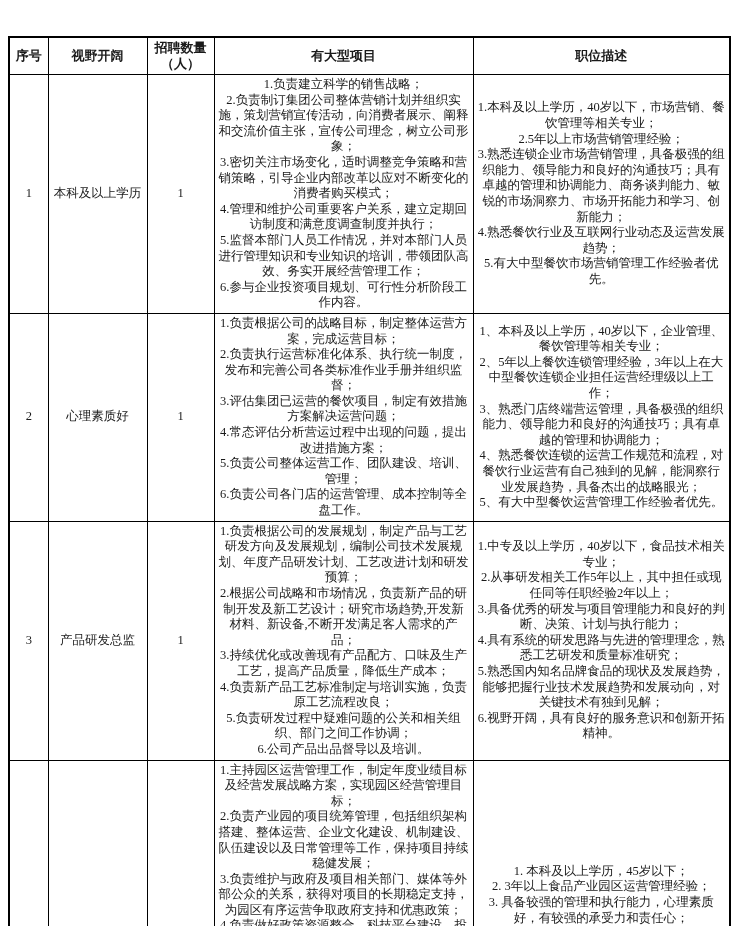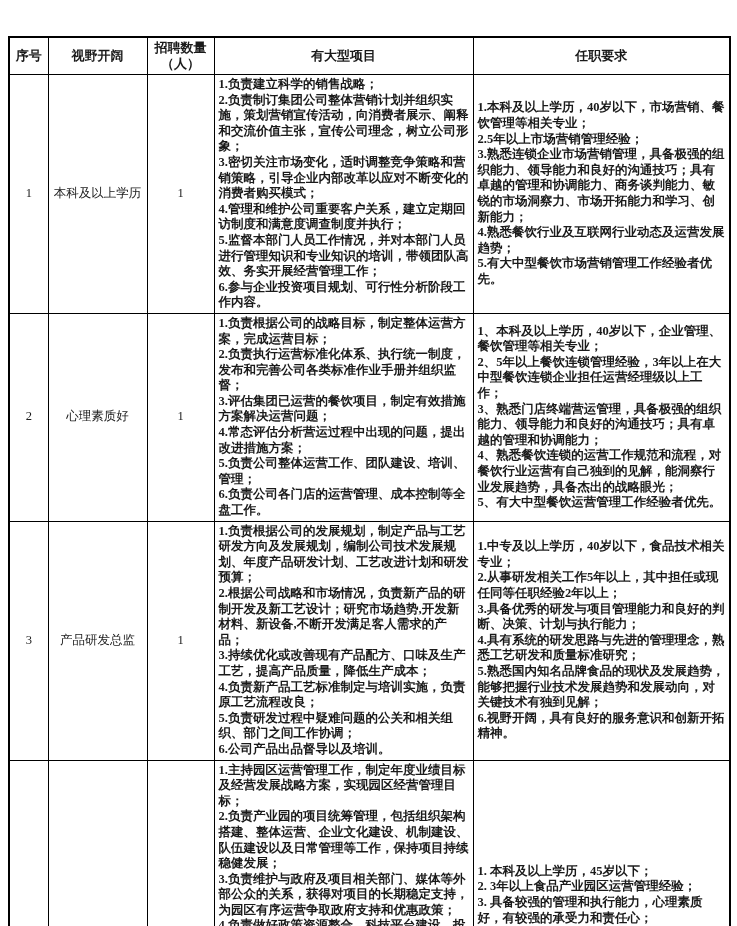--- a/index.html
+++ b/index.html
@@ -43,24 +43,23 @@
     line-height: 15.6px;
     vertical-align: middle;
     padding: 1px 3px;
     box-sizing: border-box;
     overflow: hidden;
   }
   td.center {
     text-align: center;
   }
   td.longtext {
-    text-align: left;
+    text-align: center;
     white-space: pre-line;
     padding: 2px 4px 2px 4px;
-    font-weight: bold;
   }
 </style>
 </head>
 <body>
 
 <div class="page">
   <table class="recruit">
     <colgroup>
       <col style="width:39px">
       <col style="width:99px">
@@ -68,21 +67,21 @@
       <col style="width:259px">
       <col style="width:257px">
     </colgroup>
     <thead>
       <tr style="height:30px;">
         <th>序号</th>
         <th>视野开阔</th>
         <th>招聘数量
 （人）</th>
         <th>有大型项目</th>
-        <th>任职要求</th>
+        <th>职位描述</th>
       </tr>
     </thead>
     <tbody>
       <tr style="height:209px;">
         <td class="center">1</td>
         <td class="center">本科及以上学历</td>
         <td class="center">1</td>
         <td class="longtext">1.负责建立科学的销售战略；
 2.负责制订集团公司整体营销计划并组织实施，策划营销宣传活动，向消费者展示、阐释和交流价值主张，宣传公司理念，树立公司形象；
 3.密切关注市场变化，适时调整竞争策略和营销策略，引导企业内部改革以应对不断变化的消费者购买模式；

